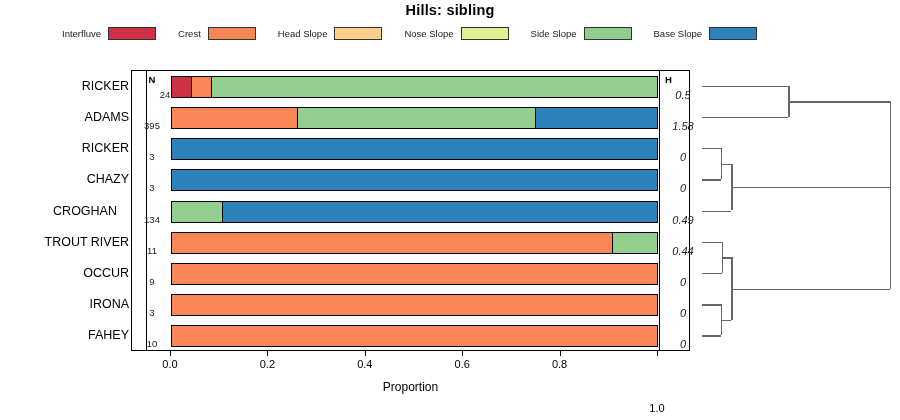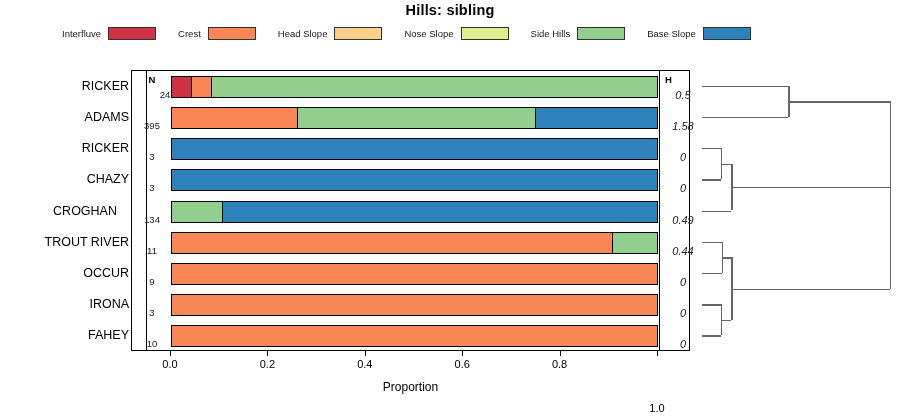--- a/index.html
+++ b/index.html
@@ -96,21 +96,21 @@
         <span class="legend-label">Head Slope</span>
         <span class="legend-swatch" style="background: rgb(251, 208, 138);"></span>
       </div>
       <div class="legend-gap"></div>
       <div class="legend-item">
         <span class="legend-label">Nose Slope</span>
         <span class="legend-swatch" style="background: rgb(224, 239, 144);"></span>
       </div>
       <div class="legend-gap"></div>
       <div class="legend-item">
-        <span class="legend-label">Side Hills</span>
+        <span class="legend-label">Side Slope</span>
         <span class="legend-swatch" style="background: rgb(146, 207, 142);"></span>
       </div>
       <div class="legend-gap"></div>
       <div class="legend-item">
         <span class="legend-label">Base Slope</span>
         <span class="legend-swatch" style="background: rgb(46, 130, 187);"></span>
       </div>
     </div>
 
   <div class="panel">

